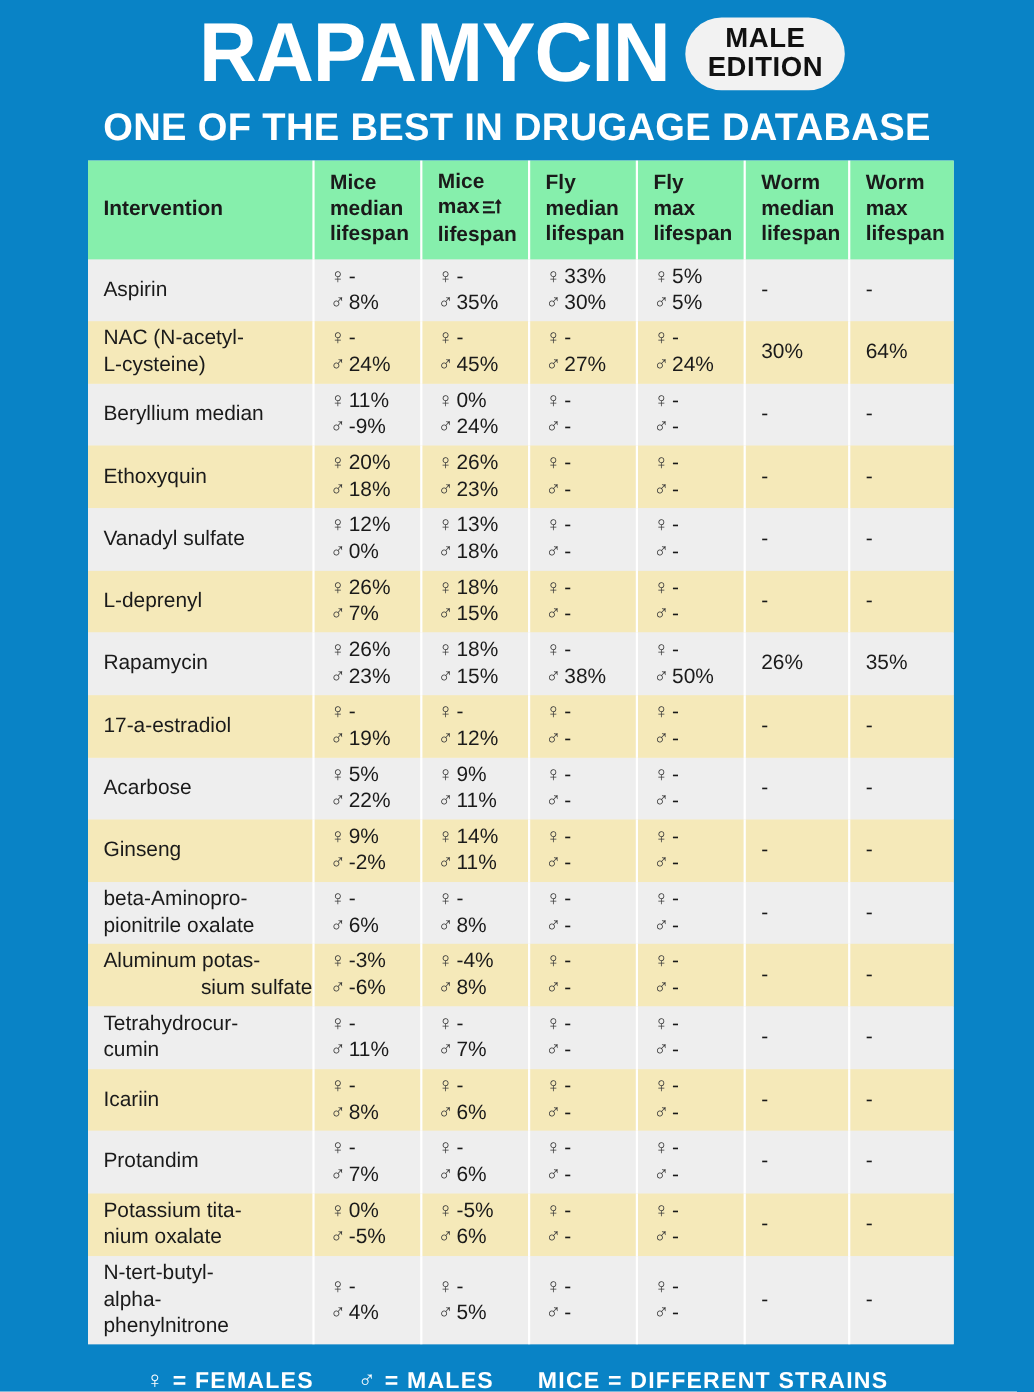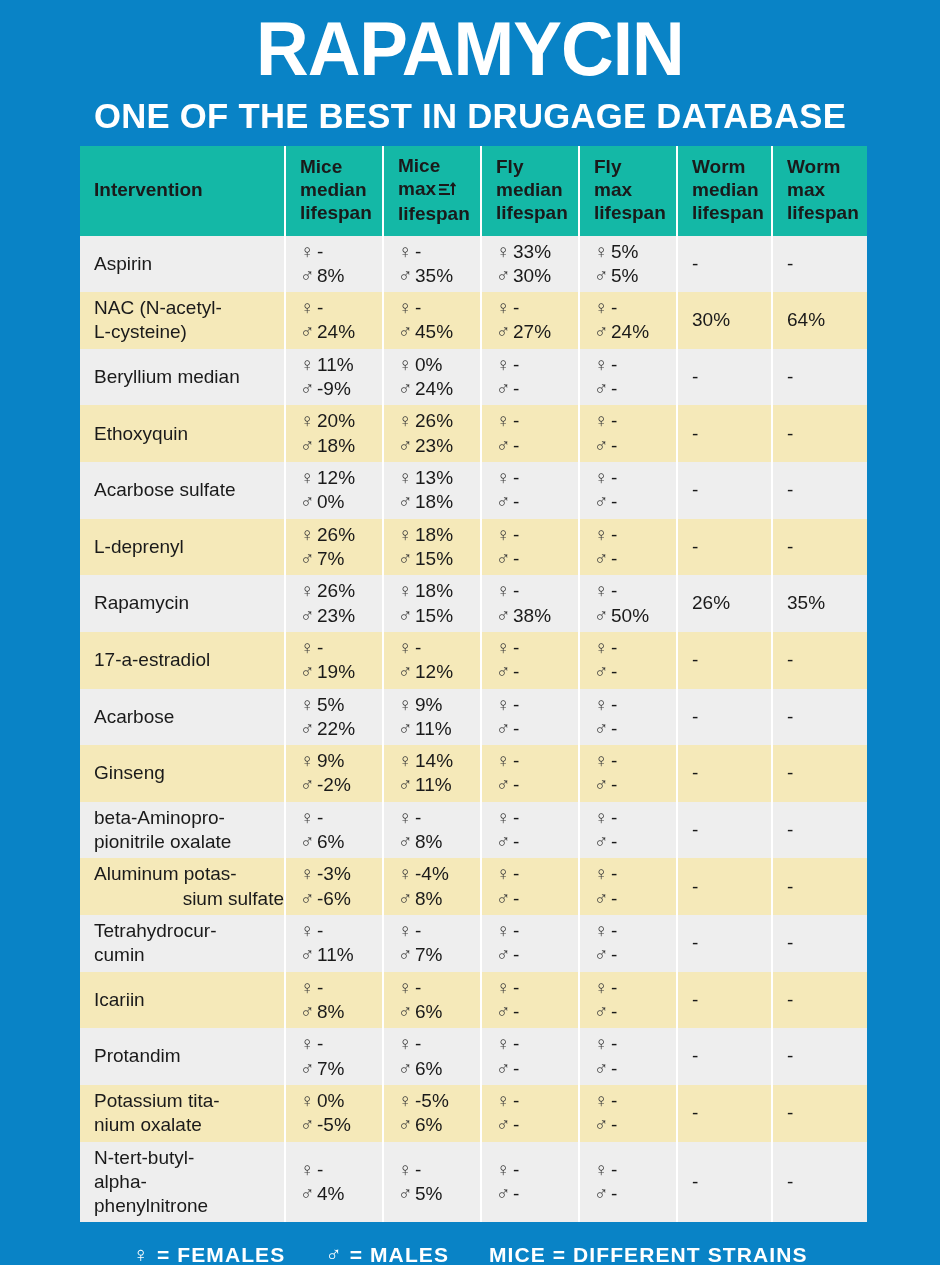--- a/index.html
+++ b/index.html
@@ -70,21 +70,21 @@
     width: 780px;
     border-collapse: collapse;
     table-layout: fixed;
     background: #eeeeee;
   }
   table.data col.c-int   { width: 205px; }
   table.data col.c-num   { width: 98px; }
   table.data col.c-worm  { width: 95px; }
 
   table.data th {
-    background: #14b8a6;
+    background: #86efac;
     color: #1a1a1a;
     font-size: 19px;
     font-weight: bold;
     text-align: left;
     vertical-align: middle;
     padding: 8px 0 10px 14px;
     line-height: 1.22;
     border-right: 2px solid #ffffff;
     height: 74px;
     box-sizing: border-box;
@@ -143,20 +143,24 @@
   .legend .ln { display: block; white-space: nowrap; }
   .legend .gap { display: inline-block; width: 26px; }
   .legend .g { font-weight: normal; font-size: 22px; }
 </style>
 </head>
 <body>
 
 <div class="header">
   <div class="title-row">
     <div class="main-title">RAPAMYCIN</div>
+    <div class="badge">
+      <div>MALE</div>
+      <div>EDITION</div>
+    </div>
   </div>
   <div class="subtitle">ONE OF THE BEST IN DRUGAGE DATABASE</div>
 </div>
 
 <div class="table-wrap">
   <table class="data">
     <colgroup>
       <col class="c-int">
         <col class="c-num">
         <col class="c-num">
@@ -297,21 +301,21 @@
           </td>
           <td class="sexpair">
             <span class="sexline"><span class="sym">♀</span><span>-</span></span>
             <span class="sexline"><span class="sym">♂</span><span>-</span></span>
           </td>
           <td class="single">-</td>
           <td class="single">-</td>
         </tr>
         <tr class="plain">
           <td class="interv">
-            <span style="display: block;">Acarbose sulfate</span>
+            <span style="display: block;">Vanadyl sulfate</span>
           </td>
           <td class="sexpair">
             <span class="sexline"><span class="sym">♀</span><span>12%</span></span>
             <span class="sexline"><span class="sym">♂</span><span>0%</span></span>
           </td>
           <td class="sexpair">
             <span class="sexline"><span class="sym">♀</span><span>13%</span></span>
             <span class="sexline"><span class="sym">♂</span><span>18%</span></span>
           </td>
           <td class="sexpair">

